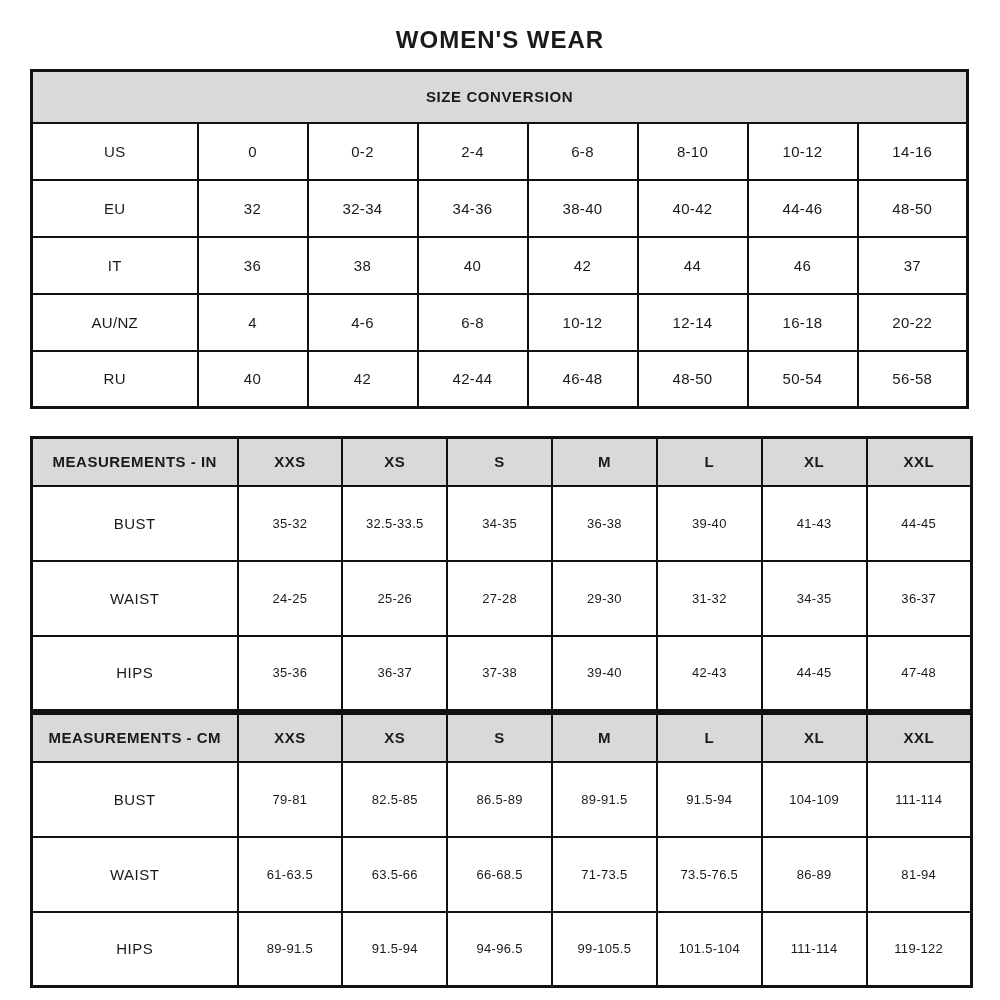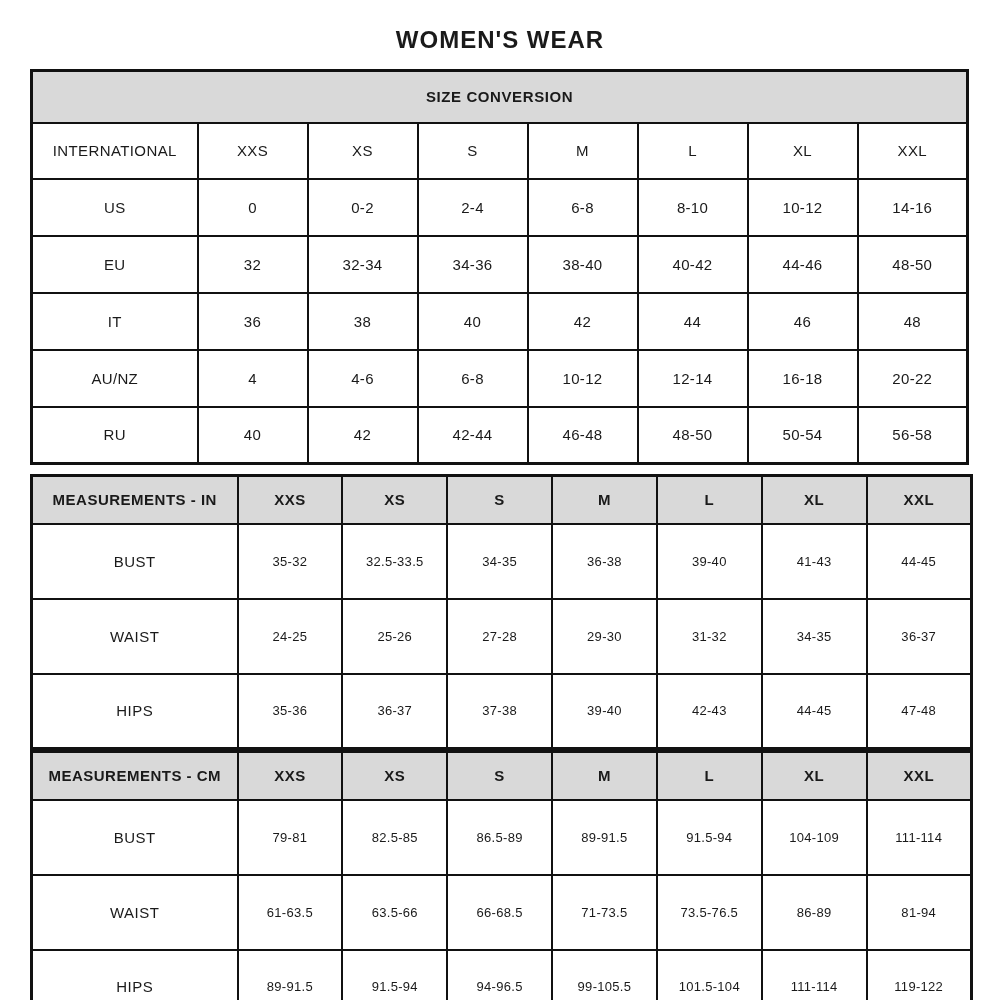--- a/index.html
+++ b/index.html
@@ -50,21 +50,21 @@
   }
   .t-size td {
     height: 57px;
     font-size: 15px;
     font-weight: 400;
     letter-spacing: 0.3px;
   }
   .t-size col.c-label { width: 166px; }
   .t-size col.c-size  { width: 110px; }
   
-  .t-meas { margin-top: 9px; }
+  .t-meas { margin-top: 27px; }
   .t-meas.cm { margin-top: 0; }
   .t-meas thead th {
     background: #d9d9d9;
     height: 48px;
     font-size: 15px;
     font-weight: 700;
     letter-spacing: 0.5px;
   }
   .t-meas td {
     height: 75px;
@@ -92,30 +92,20 @@
         <col class="c-size">
         <col class="c-size">
       <col class="c-size">
         <col class="c-size">
         <col class="c-size">
         <col class="c-size">
     </colgroup>
     <thead>
       <tr class="banner">
         <th colspan="8">SIZE CONVERSION</th>
-      </tr>
-      <tr class="cols">
-        <th>INTERNATIONAL</th>
-        <th>XXS</th>
-        <th>XS</th>
-        <th>S</th>
-        <th>M</th>
-        <th>L</th>
-        <th>XL</th>
-        <th>XXL</th>
       </tr>
     </thead>
     <tbody>
       <tr>
         <td class="rlabel">US</td>
         <td>0</td>
         <td>0-2</td>
         <td>2-4</td>
         <td>6-8</td>
         <td>8-10</td>
@@ -133,21 +123,21 @@
         <td>48-50</td>
       </tr>
       <tr>
         <td class="rlabel">IT</td>
         <td>36</td>
         <td>38</td>
         <td>40</td>
         <td>42</td>
         <td>44</td>
         <td>46</td>
-        <td>48</td>
+        <td>37</td>
       </tr>
       <tr>
         <td class="rlabel">AU/NZ</td>
         <td>4</td>
         <td>4-6</td>
         <td>6-8</td>
         <td>10-12</td>
         <td>12-14</td>
         <td>16-18</td>
         <td>20-22</td>

